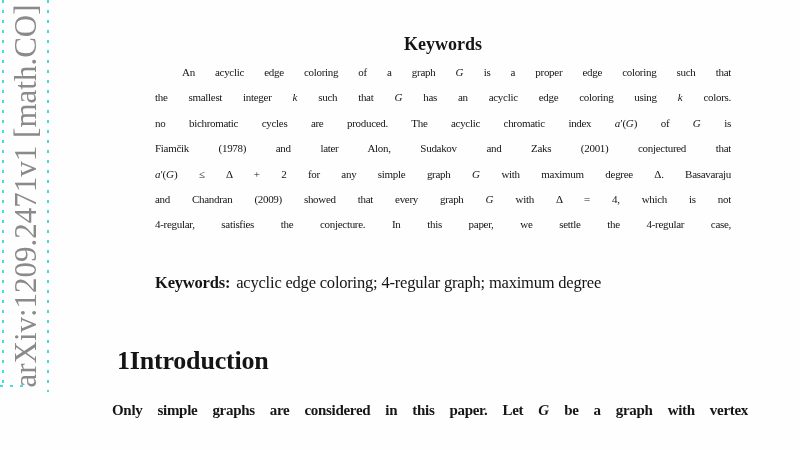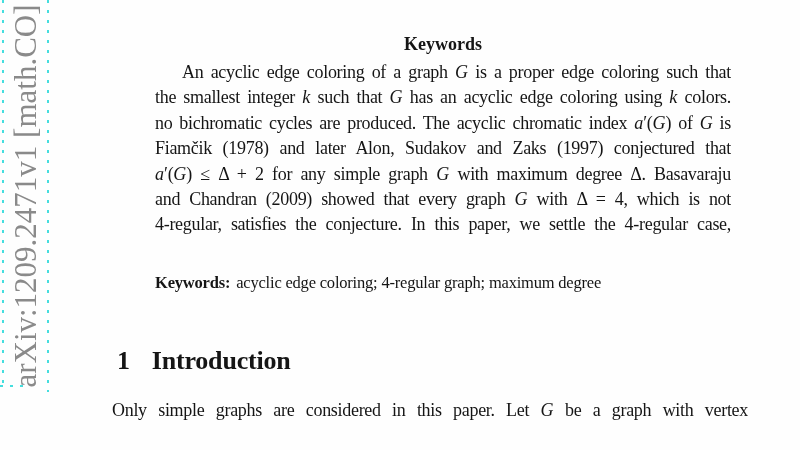--- a/index.html
+++ b/index.html
@@ -24,46 +24,46 @@
     font-size:31px;line-height:44px;color:#8a8a8a;text-align:center;white-space:nowrap;
   }
   
   .abstract-title{
     position:absolute;left:155px;top:34px;width:576px;height:24px;
     text-align:center;font-weight:bold;font-size:18px;
   }
   .abstract-body{position:absolute;left:155px;top:60px;width:576px;}
   .aline{
     height:25.4px;line-height:25.4px;overflow:hidden;
-    font-size:18px;letter-spacing:-0.3px;
+    font-size:11px;letter-spacing:-0.3px;
     text-align:justify;text-align-last:justify;white-space:nowrap;
   }
   .aline i{letter-spacing:0;}
   .aline.indent{text-indent:27px;}
   .aline.lastline{text-align-last:left;}
   
   .aline{white-space:normal;}
   .kv{
     position:absolute;left:155px;width:600px;height:25px;line-height:25px;
     font-size:16.5px;letter-spacing:-0.2px;white-space:nowrap;overflow:hidden;
   }
   .kv b{margin-right:6px;letter-spacing:-0.2px;}
   .kv.keywords{top:262px;margin-top:8px;}
   .kv.ams{top:295px;}
   
   .section-heading{
     position:absolute;left:117px;top:344px;margin:0;height:34px;line-height:34px;
     font-size:26px;font-weight:bold;letter-spacing:-0.2px;
   }
-  .sec-title{margin-left:22px;}
+  .sec-title{}
   .intro-body{position:absolute;left:112px;top:398px;width:636px;}
   .iline{
     height:25.5px;line-height:25.5px;overflow:hidden;
-    font-size:18px;letter-spacing:-0.3px;
-    text-align:justify;text-align-last:justify;
+    font-size:15px;letter-spacing:-0.3px;
+    text-align:justify;text-align-last:justify;font-weight:bold;
   }
   .iline i{letter-spacing:0;}
 </style>
 </head>
 <body>
 
 <div class="page">
 
   <div>
     <div class="dash-v left"></div>
@@ -71,21 +71,21 @@
     <div class="dash-h"></div>
     <div class="arxiv-text">arXiv:1209.2471v1 [math.CO]</div>
   </div>
 
   <div class="abstract-title">Keywords</div>
 
   <div class="abstract-body">
     <div class="aline indent">An acyclic edge coloring of a graph <i>G</i> is a proper edge coloring such that</div>
     <div class="aline">the smallest integer <i>k</i> such that <i>G</i> has an acyclic edge coloring using <i>k</i> colors.</div>
     <div class="aline">no bichromatic cycles are produced. The acyclic chromatic index <i>a</i>′(<i>G</i>) of <i>G</i> is</div>
-    <div class="aline">Fiamčik (1978) and later Alon, Sudakov and Zaks (1997) conjectured that</div>
+    <div class="aline">Fiamčik (1978) and later Alon, Sudakov and Zaks (2001) conjectured that</div>
     <div class="aline"><i>a</i>′(<i>G</i>) ≤ Δ + 2 for any simple graph <i>G</i> with maximum degree Δ. Basavaraju</div>
     <div class="aline">and Chandran (2009) showed that every graph <i>G</i> with Δ = 4, which is not</div>
     <div class="aline">4-regular, satisfies the conjecture. In this paper, we settle the 4-regular case,</div>
   </div>
 
   <div class="kv keywords">
     <b>Keywords:</b><span>acyclic edge coloring; 4-regular graph; maximum degree</span>
   </div>
 
 

